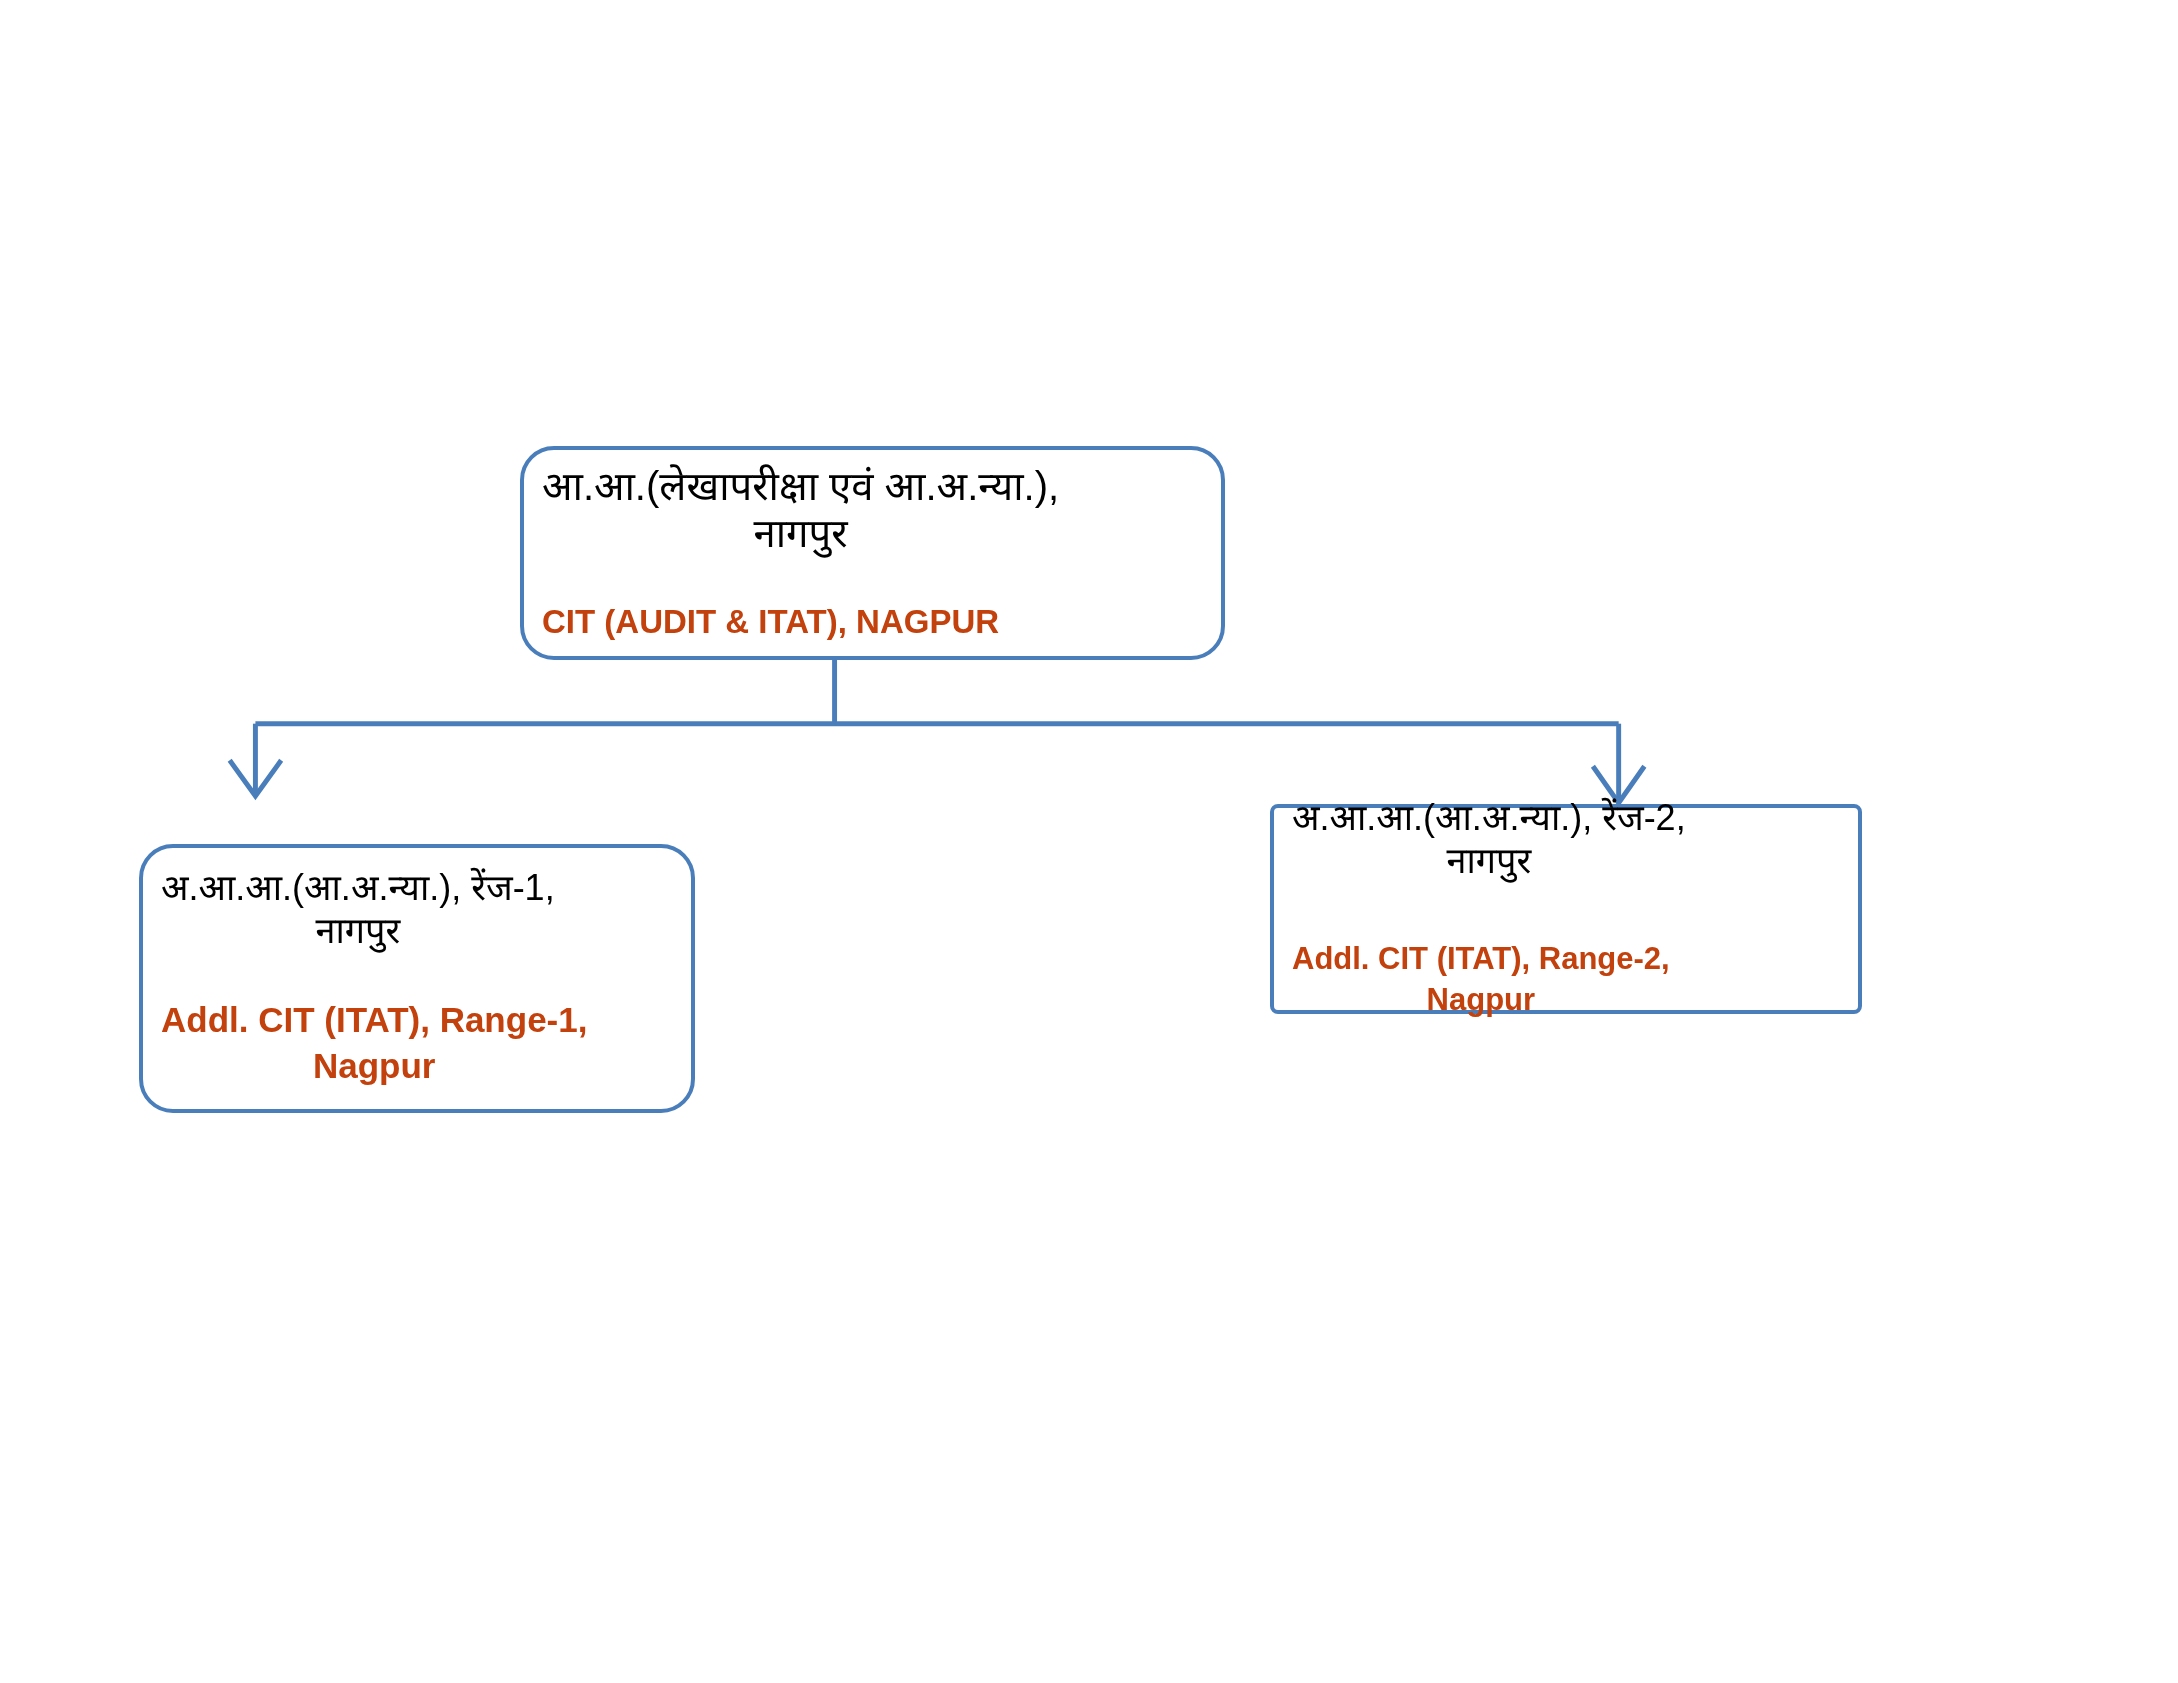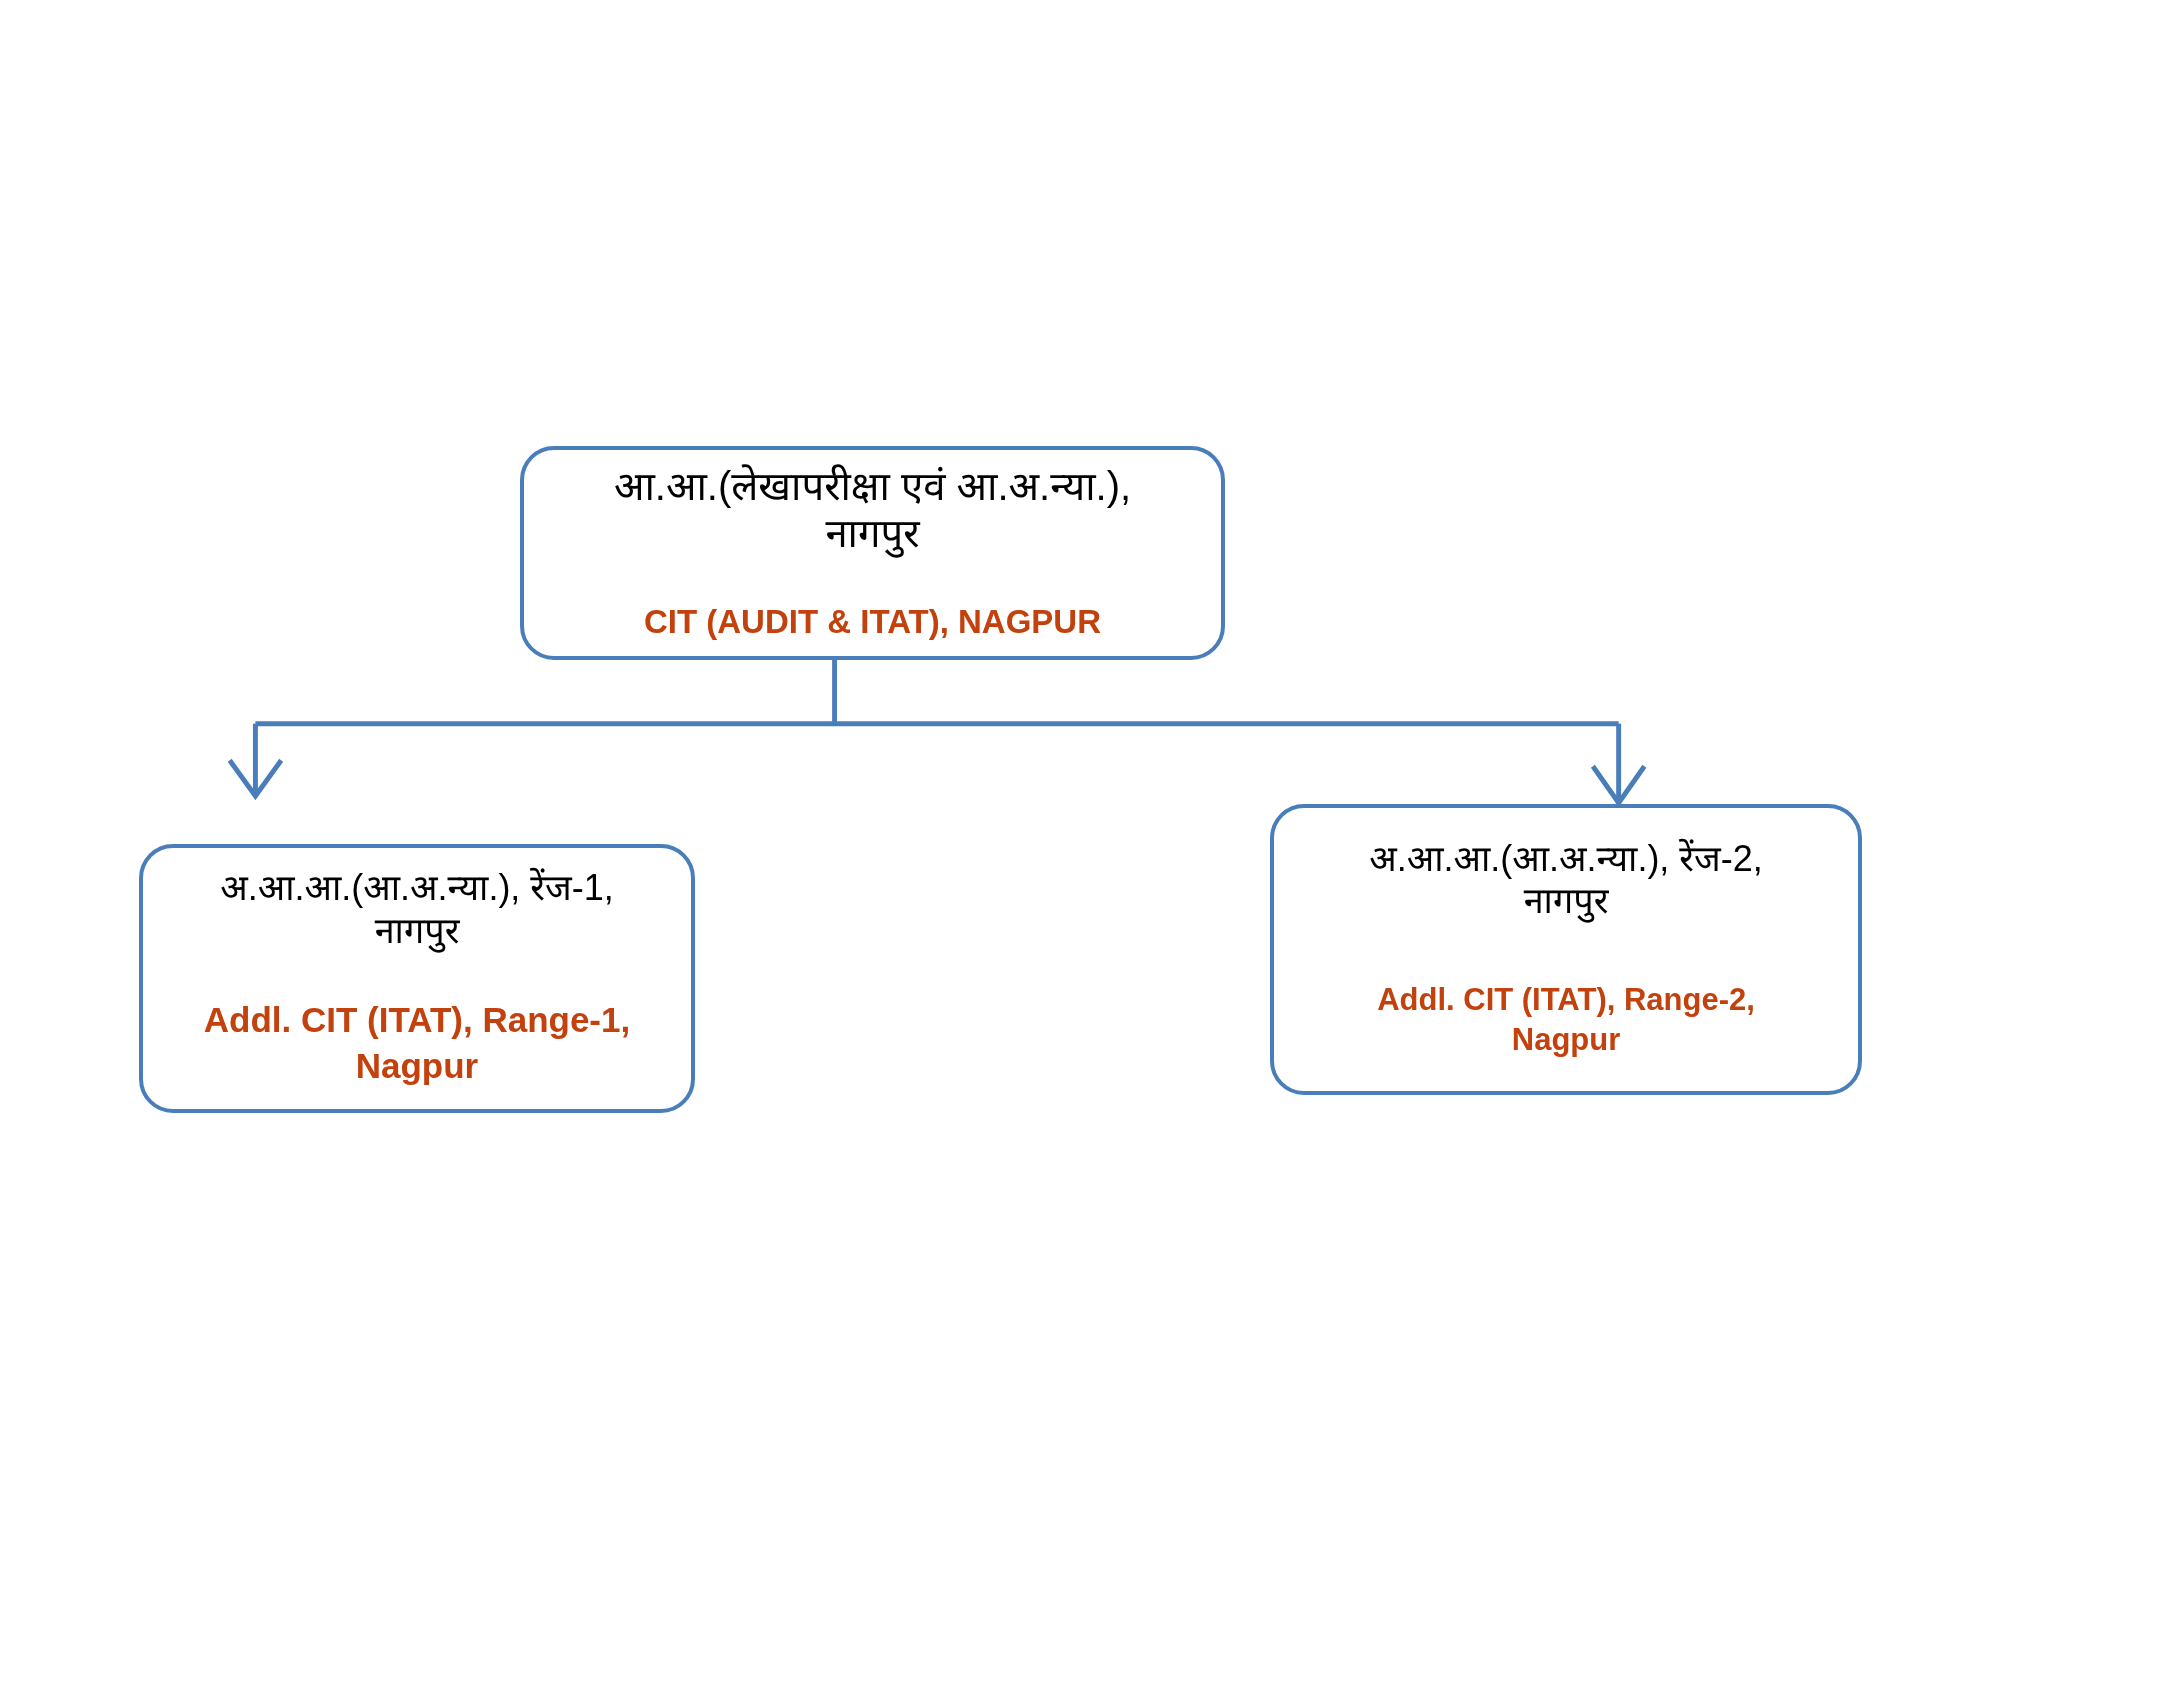--- a/index.html
+++ b/index.html
@@ -27,21 +27,21 @@
     pointer-events: none;
   }
   .node {
     position: absolute;
     box-sizing: border-box;
     background: #ffffff;
     border: 4px solid #4a7ebb;
     border-radius: 34px;
     display: flex;
     flex-direction: column;
-    align-items: center;
+    align-items: flex-start;
     justify-content: center;
     text-align: center;
     padding: 6px 18px;
     gap: 37px;
   }
   .node-hi {
     color: #000000;
     font-weight: 400;
     line-height: 1.18;
     white-space: pre-line;
@@ -73,21 +73,22 @@
     height: 269px;
   }
   #node-child-1 .node-hi { font-size: 36px; }
   #node-child-1 .node-en { font-size: 35px; margin-top: 8px; }
 
   
   #node-child-2 {
     left: 1270px;
     top: 804px;
     width: 592px;
-    height: 291px;
+    height: 210px;
+    border-radius: 8px;
   }
   #node-child-2 .node-hi { font-size: 36px; }
   #node-child-2 .node-en { font-size: 31px; margin-top: 20px; }
 </style>
 </head>
 <body>
 
 <div id="canvas">
 
   <svg id="connector-layer" viewBox="0 0 2200 1700" width="2178" height="1683" xmlns="http://www.w3.org/2000/svg">

